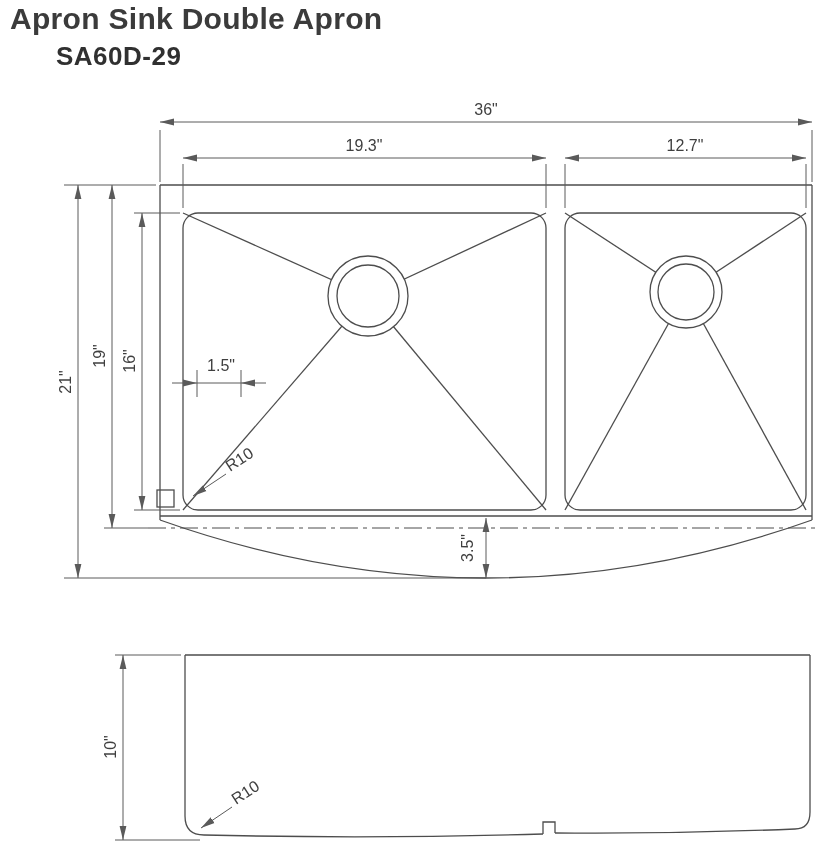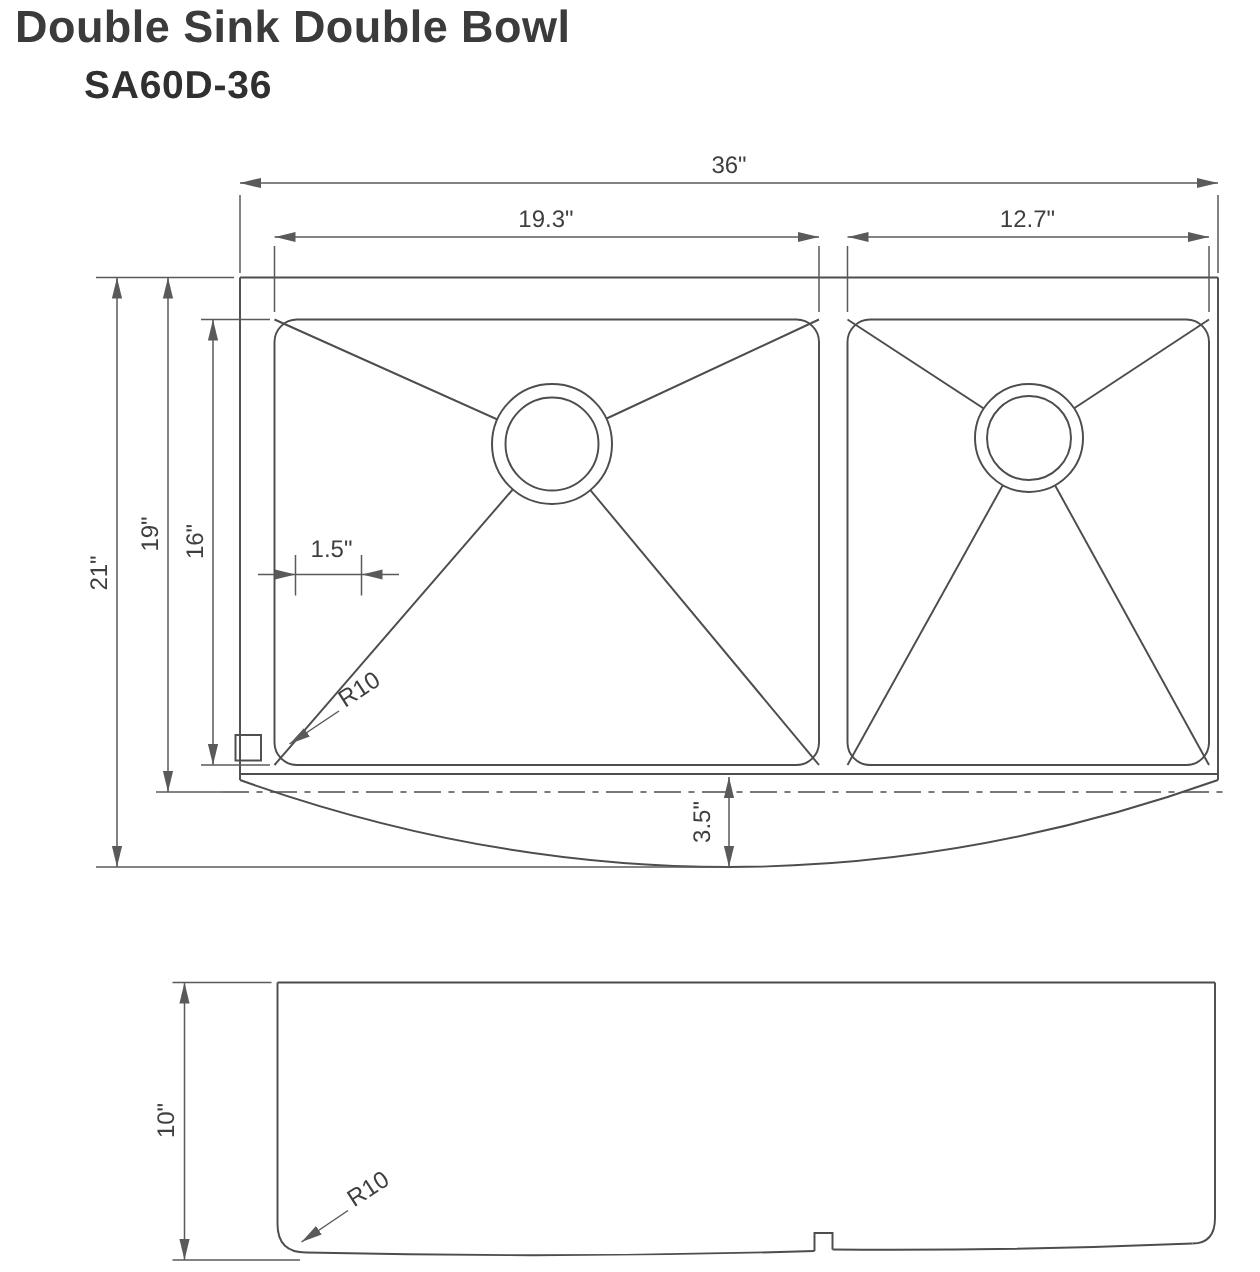--- a/index.html
+++ b/index.html
@@ -12,22 +12,22 @@
   .obj{stroke:#4d4d4d;stroke-width:1.3;fill:none}
   .dim{stroke:#5a5a5a;stroke-width:1;fill:none}
   .center{stroke:#4d4d4d;stroke-width:1;stroke-dasharray:18 5 4 5}
   svg text{stroke:none;fill:#3f3f3f;font-size:16px;font-family:"Liberation Sans",sans-serif}
 </style>
 </head>
 <body>
 
 <div class="page">
   <div class="header">
-    <h1 class="title">Double Sink Double Bowl</h1>
-    <h2 class="model">SA60D-36</h2>
+    <h1 class="title">Apron Sink Double Apron</h1>
+    <h2 class="model">SA60D-29</h2>
   </div>
 
   <svg class="drawing" width="840" height="848" viewBox="0 0 840 848" xmlns="http://www.w3.org/2000/svg">
     <defs>
       <marker id="arr" markerUnits="userSpaceOnUse" markerWidth="14" markerHeight="8" viewBox="0 0 14 8" refX="14" refY="4" orient="auto-start-reverse">
         <path d="M0,0.6 L14,4 L0,7.4 Z" fill="#5a5a5a"></path>
       </marker>
     </defs>
 
     <g>

